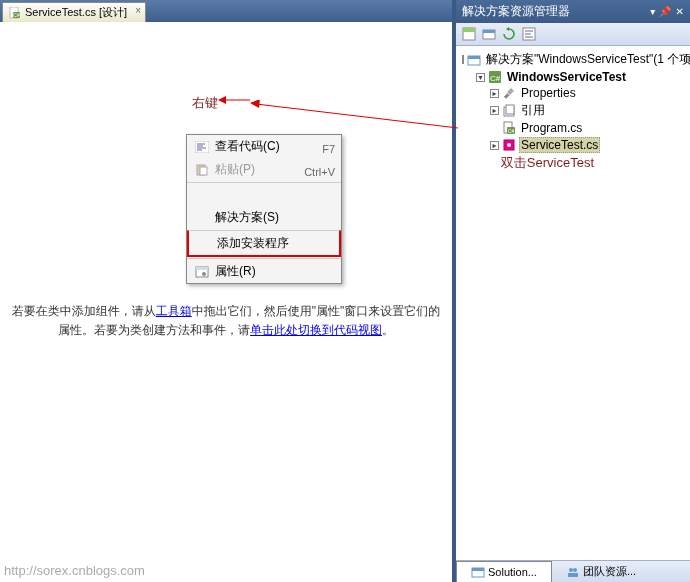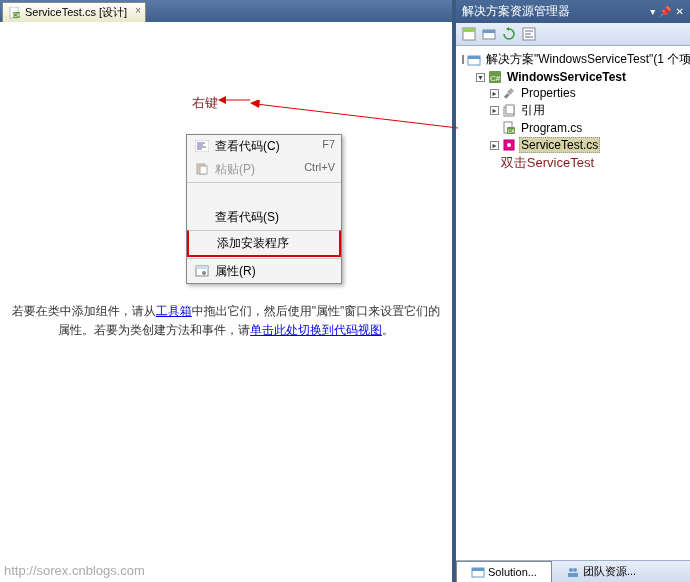--- a/index.html
+++ b/index.html
@@ -26,21 +26,21 @@
 .tree-item.lvl3 { padding-left: 32px; }
 .tree-item .label { padding: 0 2px; }
 .tree-item.bold .label { font-weight: bold; }
 .tree-item.selected .label { background: #d4d4a8; border: 1px dotted #999; padding: 0 1px; }
 .ticon { width: 14px; height: 14px; display: inline-block; flex-shrink: 0; }
 .panel-bottom { border-top: 1px solid #a0b0c8; background: linear-gradient(#e8eef8, #d0dcf0); display: flex; font-size: 11px; }
 .panel-btab { padding: 3px 14px; display: flex; align-items: center; gap: 3px; cursor: pointer; }
 .panel-btab.active { background: #fff; border: 1px solid #888; border-bottom: none; }
 
 .context-menu { position: absolute; left: 186px; top: 112px; width: 156px; background: #f4f4f4; border: 1px solid #888; box-shadow: 2px 2px 4px rgba(0,0,0,0.3); z-index: 10; }
-.menu-item { display: flex; align-items: flex-start; padding: 3px 6px; font-size: 12px; cursor: pointer; }
+.menu-item { display: flex; align-items: flex-end; padding: 3px 6px; font-size: 12px; cursor: pointer; }
 .menu-item.sep { border-top: 1px solid #ccc; margin-top: 1px; padding-top: 4px; }
 .menu-item .micon { width: 18px; height: 16px; display: flex; align-items: center; justify-content: center; margin-right: 4px; }
 .menu-item .mlabel { flex: 1; }
 .menu-item .hotkey { color: #666; font-size: 11px; }
 .menu-item.disabled { color: #999; }
 .menu-highlight { border: 2px solid #d00; }
 
 .annotation-red { color: #7f1d1d; font-size: 13px; position: absolute; z-index: 5; font-weight: normal; }
 .info-text { position: absolute; left: 6px; top: 280px; width: 440px; text-align: center; font-size: 12px; line-height: 1.6; color: #333; }
 .info-text a { color: #00e; text-decoration: underline; cursor: pointer; }
@@ -101,21 +101,21 @@
               </svg>
             </span>
           <span class="mlabel">粘贴(P)</span>
           <span class="hotkey">Ctrl+V</span>
         </div>
         <div class="menu-item sep">
           <span class="micon"></span>
         </div>
         <div class="menu-item">
           <span class="micon"></span>
-          <span class="mlabel">查看代码(S)</span>
+          <span class="mlabel">解决方案(S)</span>
         </div>
         <div class="menu-item sep menu-highlight">
           <span class="micon"></span>
           <span class="mlabel">添加安装程序</span>
         </div>
         <div class="menu-item sep">
           <span class="micon">
               <svg width="14" height="12" viewBox="0 0 14 12">
                 <rect x="1" y="1" width="12" height="10" fill="#fff" stroke="#888"></rect>
                 <rect x="1" y="1" width="12" height="3" fill="#cde"></rect>

